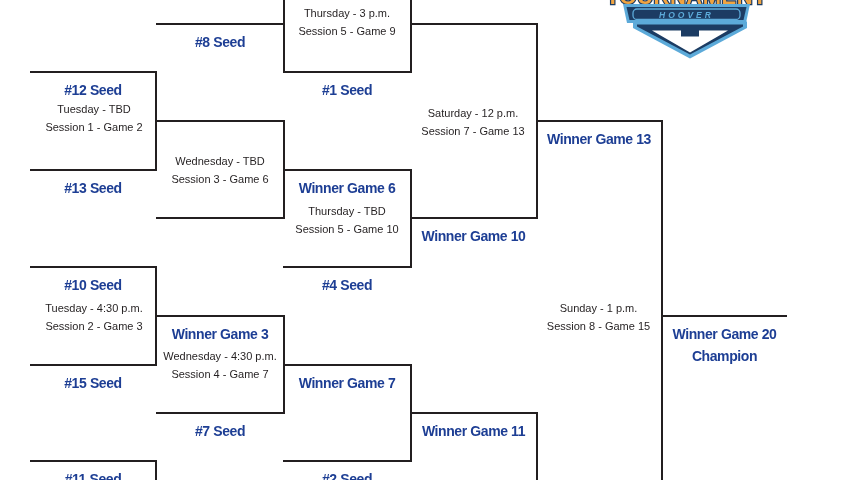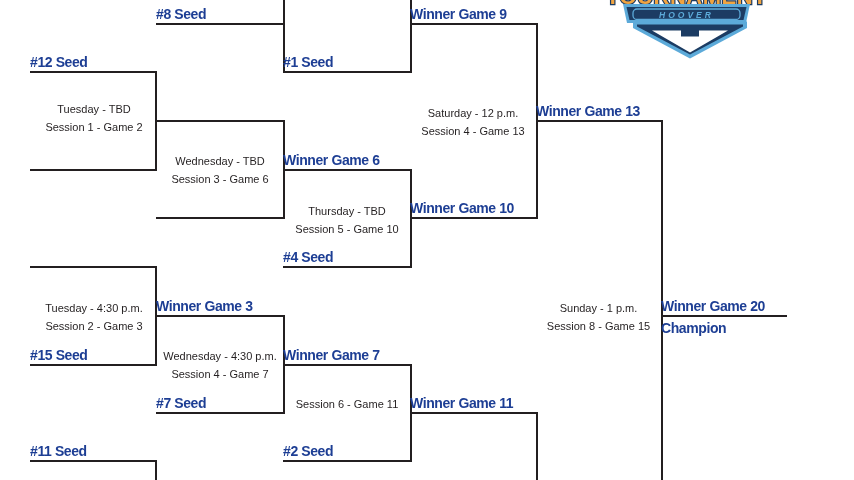--- a/index.html
+++ b/index.html
@@ -3,23 +3,23 @@
 <meta charset="utf-8">
 <style>
   html,body{margin:0;padding:0;background:#ffffff;}
   #stage{
     position:relative;width:854px;height:480px;overflow:hidden;background:#ffffff;
     font-family:"Liberation Sans",sans-serif;
   }
   .hl{position:absolute;height:2px;background:var(--line-color,#231f20);}
   .vl{position:absolute;width:2px;background:var(--line-color,#231f20);}
   .lbl{
-    position:absolute;height:16px;line-height:16px;
+    position:absolute;height:16px;line-height:16px;text-align:center;
     font-size:14px;font-weight:bold;letter-spacing:-0.4px;
-    color:var(--label-blue,#1d3e94);white-space:nowrap;
+    color:var(--label-blue,#1d3e94);white-space:nowrap;margin-top:28px;
   }
   .game{
     position:absolute;text-align:center;color:var(--info-color,#231f20);
     font-size:11px;line-height:18px;white-space:nowrap;
   }
   .game span{display:block;}
   #logo{position:absolute;left:596px;top:-46px;width:181px;height:110px;}
 </style>
 </head>
 <body>
@@ -54,44 +54,49 @@
   <i class="vl" style="left:410px;top:169px;height:99px"></i>
   <i class="vl" style="left:536px;top:23px;height:196px"></i>
   <i class="vl" style="left:661px;top:120px;height:360px"></i>
   <i class="vl" style="left:155px;top:266px;height:100px"></i>
   <i class="vl" style="left:283px;top:315px;height:99px"></i>
   <i class="vl" style="left:410px;top:364px;height:98px"></i>
   <i class="vl" style="left:536px;top:412px;height:68px"></i>
   <i class="vl" style="left:155px;top:460px;height:20px"></i>
 
   <div class="lbl" style="left:156px;width:128px;top:6px">#8 Seed</div>
-  <div class="lbl" style="left:410px;width:127px;top:6px">Winner Game 9</div>
   <div class="lbl" style="left:30px;width:126px;top:54px">#12 Seed</div>
   <div class="lbl" style="left:283px;width:128px;top:54px">#1 Seed</div>
   <div class="lbl" style="left:536px;width:126px;top:103px">Winner Game 13</div>
+  <div class="lbl" style="left:30px;width:126px;top:152px">#13 Seed</div>
   <div class="lbl" style="left:283px;width:128px;top:152px">Winner Game 6</div>
   <div class="lbl" style="left:410px;width:127px;top:200px">Winner Game 10</div>
+  <div class="lbl" style="left:30px;width:126px;top:249px">#10 Seed</div>
   <div class="lbl" style="left:283px;width:128px;top:249px">#4 Seed</div>
   <div class="lbl" style="left:156px;width:128px;top:298px">Winner Game 3</div>
   <div class="lbl" style="left:661px;width:127px;top:298px">Winner Game 20</div>
   <div class="lbl" style="left:30px;width:126px;top:347px">#15 Seed</div>
   <div class="lbl" style="left:283px;width:128px;top:347px">Winner Game 7</div>
   <div class="lbl" style="left:156px;width:128px;top:395px">#7 Seed</div>
   <div class="lbl" style="left:410px;width:127px;top:395px">Winner Game 11</div>
   <div class="lbl" style="left:30px;width:126px;top:443px">#11 Seed</div>
   <div class="lbl" style="left:283px;width:128px;top:443px">#2 Seed</div>
   <div class="lbl" style="left:661px;width:127px;top:320px">Champion</div>
 
+  <div class="game" style="left:283px;width:128px;top:4px">
+    <span>Thursday - 3 p.m.</span>
+    <span>Session 5 - Game 9</span>
+  </div>
   <div class="game" style="left:30px;width:128px;top:100px">
     <span>Tuesday - TBD</span>
     <span>Session 1 - Game 2</span>
   </div>
   <div class="game" style="left:410px;width:126px;top:104px">
     <span>Saturday - 12 p.m.</span>
-    <span>Session 4 - Game 13</span>
+    <span>Session 7 - Game 13</span>
   </div>
   <div class="game" style="left:156px;width:128px;top:152px">
     <span>Wednesday - TBD</span>
     <span>Session 3 - Game 6</span>
   </div>
   <div class="game" style="left:283px;width:128px;top:202px">
     <span>Thursday - TBD</span>
     <span>Session 5 - Game 10</span>
   </div>
   <div class="game" style="left:30px;width:128px;top:299px">
@@ -100,21 +105,20 @@
   </div>
   <div class="game" style="left:536px;width:125px;top:299px">
     <span>Sunday - 1 p.m.</span>
     <span>Session 8 - Game 15</span>
   </div>
   <div class="game" style="left:156px;width:128px;top:347px">
     <span>Wednesday - 4:30 p.m.</span>
     <span>Session 4 - Game 7</span>
   </div>
   <div class="game" style="left:283px;width:128px;top:395px">
-    <span>Session 6 - Game 11</span>
   </div>
 
   <svg id="logo" viewBox="0 0 181 110">
 
     <text x="90.5" y="49.5" text-anchor="middle" font-family="Liberation Sans, sans-serif" font-weight="bold" font-size="22" style="fill:var(--logo-yellow,#f0a441);stroke:var(--logo-navy,#1c3c63);stroke-width:2.4;paint-order:stroke;letter-spacing:0.5px">TOURNAMENT</text>
 
     <g>
       <path d="M37,67.5 L151,67.5 L151,74 L94,104.5 L37,74 Z" style="fill:var(--logo-light-blue,#5caad9)"></path>
       <path d="M41,70.5 L147,70.5 L147,72.5 L94,100.5 L41,72.5 Z" style="fill:var(--logo-navy,#1c3c63)"></path>
       <path d="M56,76.5 L85,76.5 L85,82.5 L103,82.5 L103,76.5 L132,76.5 L94,98.5 Z" fill="#ffffff"></path>

